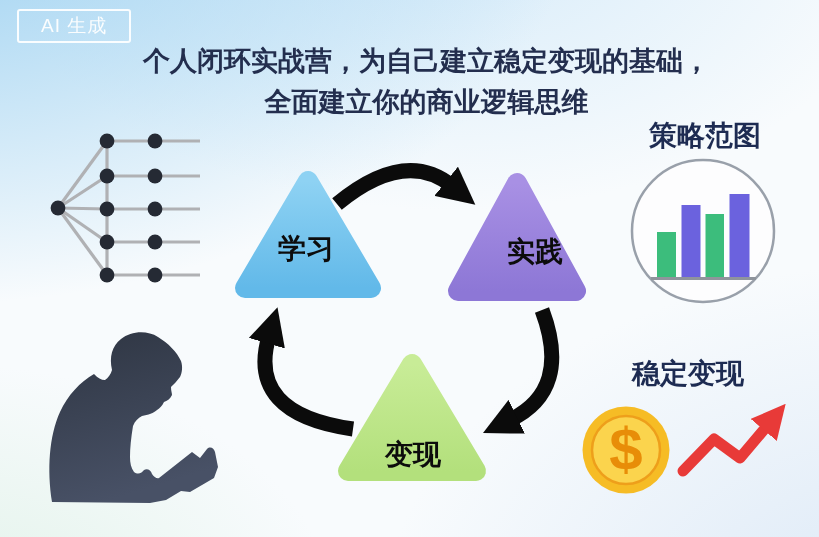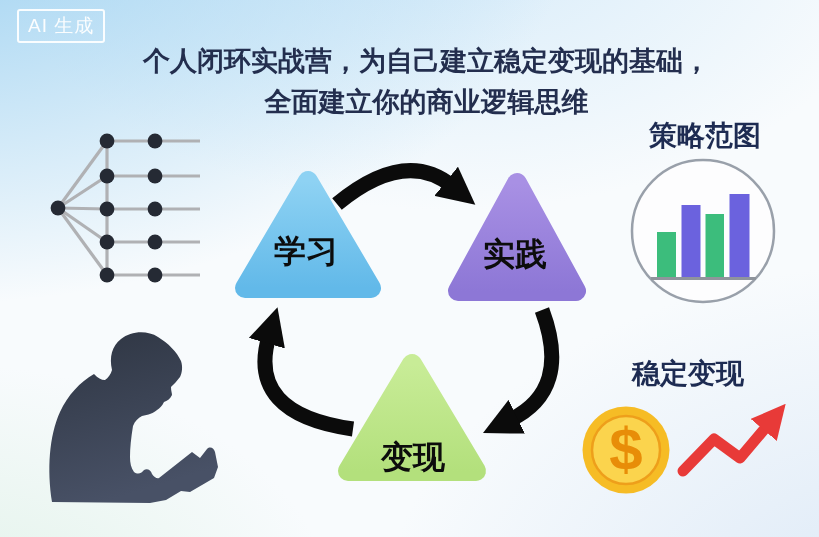--- a/index.html
+++ b/index.html
@@ -8,29 +8,29 @@
     font-family:"Liberation Sans",sans-serif;
     background:
       radial-gradient(1200px 750px at -10% -20%, rgba(150,206,240,1) 0%, rgba(150,206,240,0) 55%),
       radial-gradient(820px 500px at 55% -12%, rgba(203,230,248,0.75), rgba(203,230,248,0) 55%),
       radial-gradient(700px 460px at -6% 115%, rgba(219,240,227,0.8), rgba(219,240,227,0) 55%),
       radial-gradient(900px 620px at 112% 118%, rgba(205,223,243,0.7), rgba(205,223,243,0) 60%),
       #f8fbfd;
   }
   .abs{position:absolute;}
   #ai-badge{
-    top:9px;left:17px;padding:3px 9px;border:2px solid rgba(255,255,255,0.92);
+    top:9px;left:17px;padding:3px 22px;border:2px solid rgba(255,255,255,0.92);
     border-radius:3px;color:#fbfdfe;font-size:19px;line-height:24px;letter-spacing:1px;
   }
   #title{
     top:41px;left:17px;width:819px;text-align:center;
     font-size:27px;font-weight:700;color:#232e4e;line-height:41px;
   }
   .tri-label{
-    font-size:32px;font-weight:700;color:#0c0c0c;text-align:center;width:120px;margin-left:-60px;
+    font-size:28px;font-weight:700;color:#0c0c0c;text-align:center;width:120px;margin-left:-60px;
   }
   .panel-label{
     font-size:28px;font-weight:700;color:#1d2b52;text-align:center;width:240px;margin-left:-120px;
   }
   #dollar{
     font-size:60px;font-weight:700;color:#e88d08;width:80px;margin-left:-40px;text-align:center;line-height:66px;
   }
 </style>
 </head>
 <body>
@@ -160,19 +160,19 @@
 </svg>
 
 <div class="abs" id="ai-badge">AI 生成</div>
 
 <div class="abs" id="title">
   <div>个人闭环实战营，为自己建立稳定变现的基础，</div>
   <div>全面建立你的商业逻辑思维</div>
 </div>
 
 <div class="abs tri-label" style="top:230px;left:306px">学习</div>
-<div class="abs tri-label" style="top:233px;left:515px">实践</div>
+<div class="abs tri-label" style="top:233px;left:535px">实践</div>
 <div class="abs tri-label" style="top:436px;left:413px">变现</div>
 
 <div class="abs panel-label" style="top:117px;left:705px">策略范图</div>
 <div class="abs panel-label" style="top:355px;left:688px">稳定变现</div>
 
 <div class="abs" id="dollar" style="top:417px;left:626px">$</div>
 
 </body></html>

